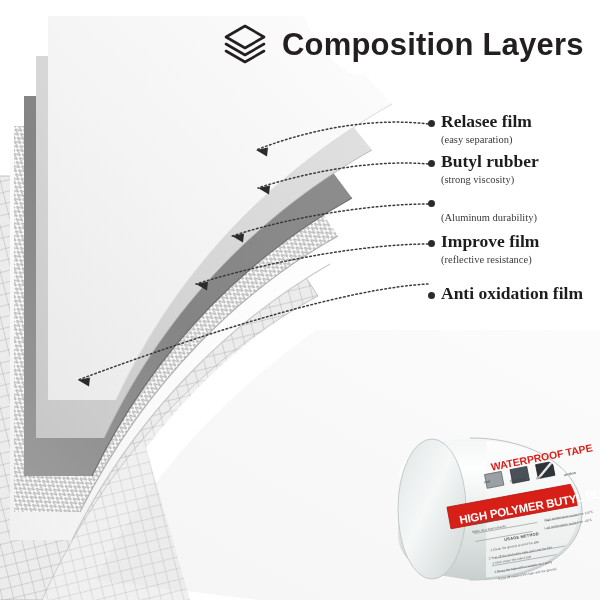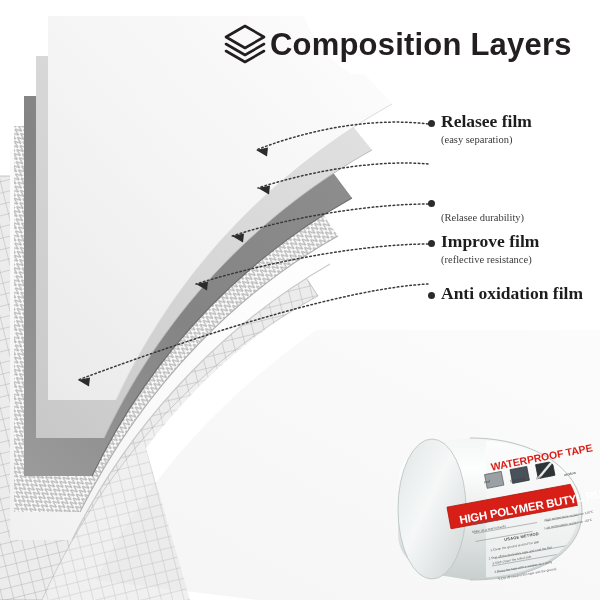--- a/index.html
+++ b/index.html
@@ -26,21 +26,21 @@
     width: 600px; height: 600px;
   }
 
   
   #title-block {
     position: absolute;
     left: 224px;
     top: 24px;
     display: flex;
     align-items: center;
-    gap: 4px;
+    gap: 16px;
   }
   #layers-icon { display: block; }
   #title-text {
     font-size: 31px;
     font-weight: bold;
     color: #231f20;
     letter-spacing: 0.2px;
     white-space: nowrap;
     line-height: 1;
   }
@@ -306,26 +306,33 @@
   </div>
 
   <div class="label-row" style="top:112px">
     <span class="label-bullet"></span>
     <span class="label-texts">
       <span class="label-title">Relasee film</span><br>
       <span class="label-sub">(easy separation)</span>
     </span>
   </div>
 
+  <div class="label-row" style="top:152px">
+    <span class="label-bullet"></span>
+    <span class="label-texts">
+      <span class="label-title">Butyl rubber</span><br>
+      <span class="label-sub">(strong viscosity)</span>
+    </span>
+  </div>
 
   <div class="label-row" style="top:192px">
     <span class="label-bullet"></span>
     <span class="label-texts">
       <br>
-      <span class="label-sub">(Relasee durability)</span>
+      <span class="label-sub">(Aluminum durability)</span>
     </span>
   </div>
 
   <div class="label-row" style="top:232px">
     <span class="label-bullet"></span>
     <span class="label-texts">
       <span class="label-title">Improve film</span><br>
       <span class="label-sub">(reflective resistance)</span>
     </span>
   </div>

